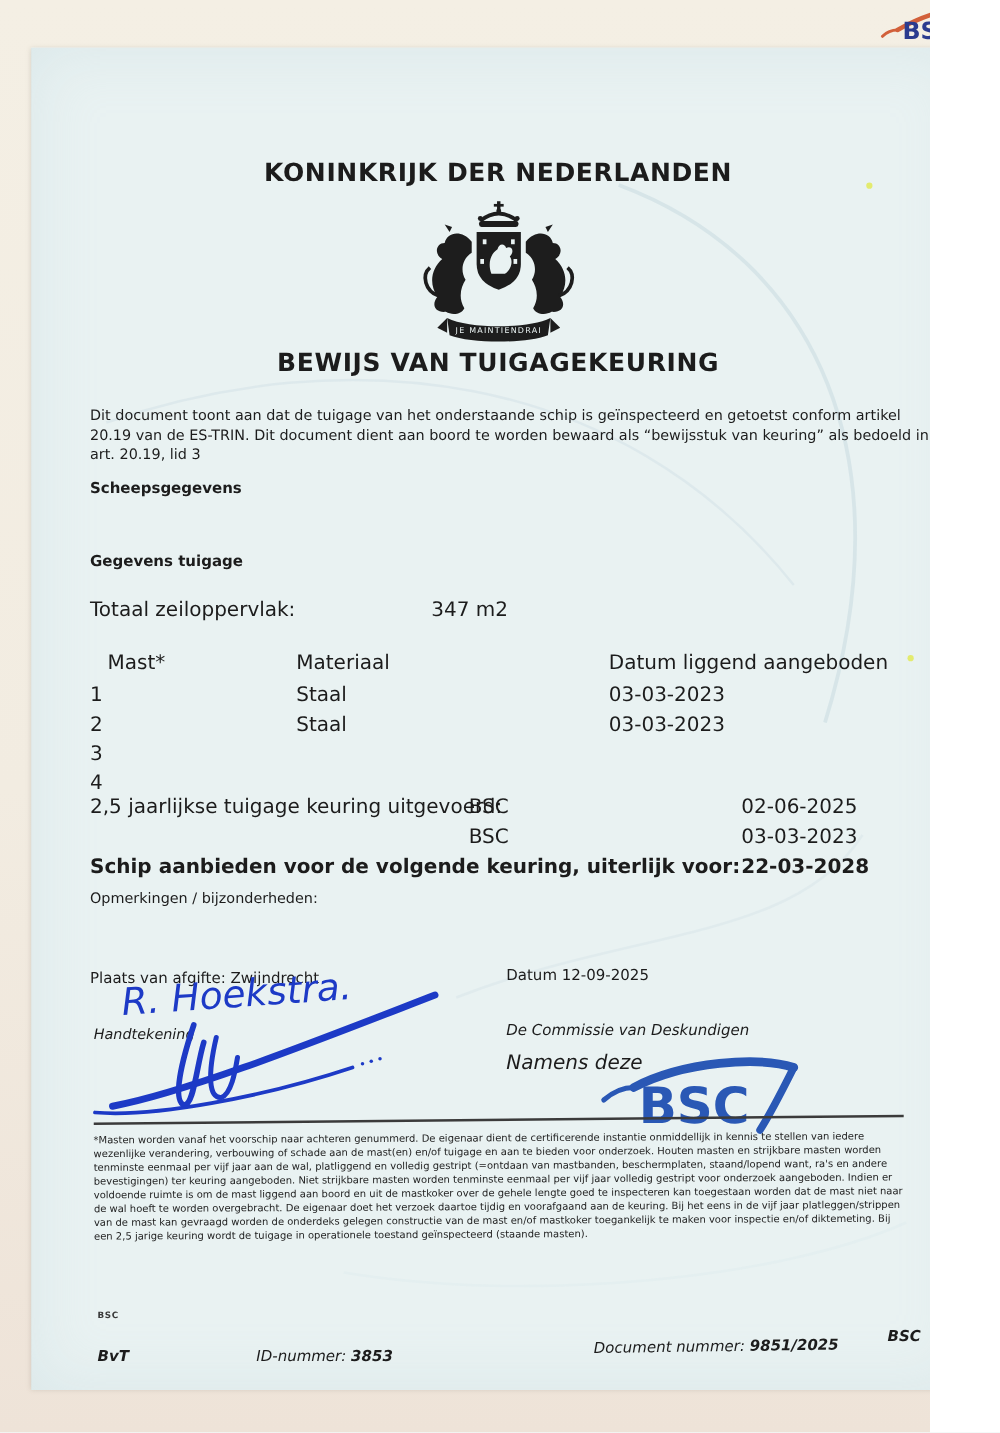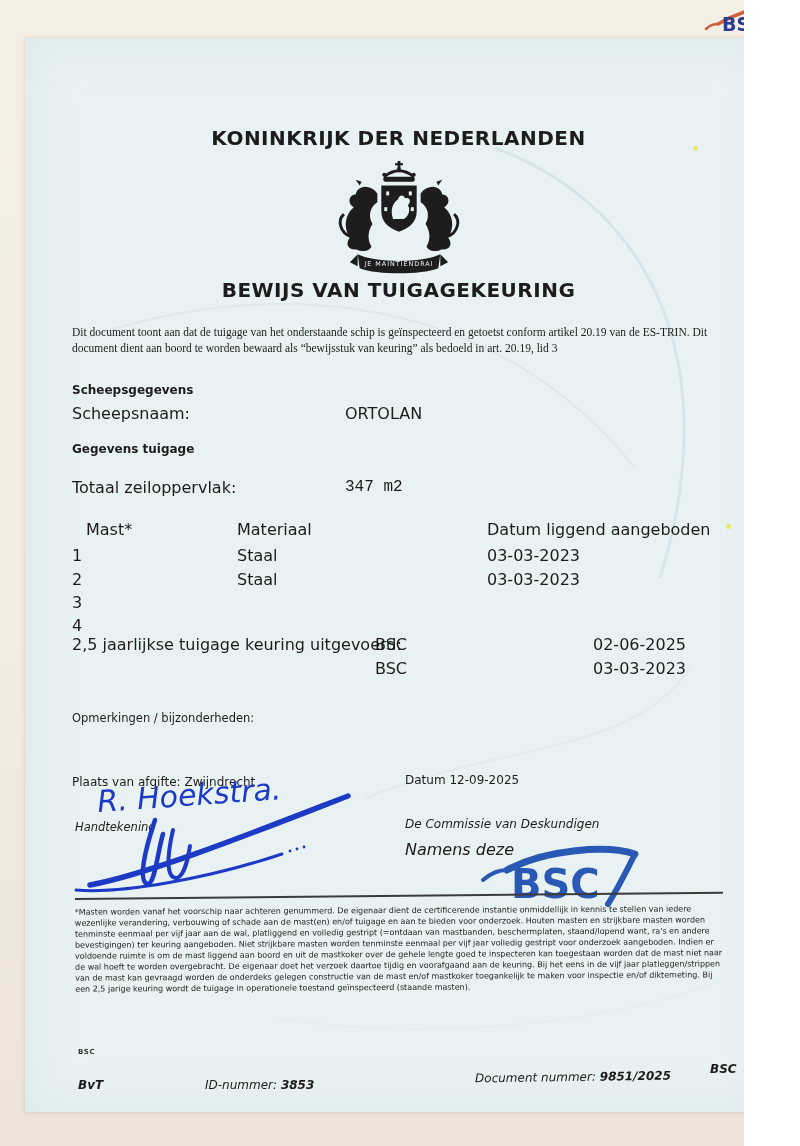--- a/index.html
+++ b/index.html
@@ -17,21 +17,21 @@
   .paper {
     position:absolute; left:25px; top:38px; width:747px; height:1074px;
     background:#e9f2f2;
     box-shadow:inset 0 0 50px rgba(185,208,214,0.30), 0 0 4px rgba(120,110,95,0.25);
   }
   .t { position:absolute; font-size:11.5px; line-height:1.25; white-space:nowrap; }
   .center { left:0; right:0; text-align:center; }
   .italic { font-style:italic; }
   .bold { font-weight:bold; }
   .title { font-size:20px; font-weight:bold; letter-spacing:0.5px; }
-  .wrap { white-space:normal;font-family:Liberation Serif, serif; }
+  .wrap { white-space:normal; }
   .cell { position:absolute; top:0; }
   .row { position:absolute; left:47px; right:30px; height:16px; }
   .fineprint {
     position:absolute; left:50px; top:867px; width:652px;
     font-size:8px; line-height:11px; white-space:normal; color:#232323;
     transform:rotate(-0.3deg);
   }
   .sep {
     position:absolute; left:50px; top:860px; width:648px; height:2px;
     background:#3b3b3b; transform:rotate(-0.55deg); transform-origin:left center;
@@ -105,29 +105,25 @@
         </g>
         <text x="70" y="108" text-anchor="middle" font-size="6.5" letter-spacing="1" fill="#e9f2f2" font-family="DejaVu Sans, sans-serif">JE MAINTIENDRAI</text>
       </svg>
     </div>
 
     <div class="t center title" style="top:240px;">BEWIJS VAN TUIGAGEKEURING</div>
 
     <div class="t wrap" style="left:47px;top:287px;width:672px;line-height:15.5px;">Dit document toont aan dat de tuigage van het onderstaande schip is geïnspecteerd en getoetst conform artikel 20.19 van de ES-TRIN. Dit document dient aan boord te worden bewaard als “bewijsstuk van keuring” als bedoeld in art. 20.19, lid 3</div>
 
     <div class="t bold" style="left:47px;top:345px;font-size:12px;">Scheepsgegevens</div>
-    <div class="row" style="top:366px;">
-      <span class="cell" style="left:0;">Scheepsnaam:</span>
-      <span class="cell" style="left:273px;">ORTOLAN</span>
-    </div>
 
     <div class="t bold" style="left:47px;top:404px;font-size:12px;">Gegevens tuigage</div>
     <div class="row" style="top:440px;">
       <span class="cell" style="left:0;">Totaal zeiloppervlak:</span>
-      <span class="cell" style="left:273px;font-family:Liberation Mono, monospace;">347 m2</span>
+      <span class="cell" style="left:273px;">347 m2</span>
     </div>
 
     <div class="row" style="top:482px;">
       <span class="cell" style="left:14px;">Mast*</span>
       <span class="cell" style="left:165px;">Materiaal</span>
       <span class="cell" style="left:415px;">Datum liggend aangeboden</span>
     </div>
     <div class="row" style="top:508px;">
       <span class="cell" style="left:0;">1</span>
       <span class="cell" style="left:165px;">Staal</span>
@@ -150,20 +146,24 @@
     </div>
 
     <div class="row" style="top:597px;">
       <span class="cell" style="left:0;">2,5 jaarlijkse tuigage keuring uitgevoerd:</span>
       <span class="cell" style="left:303px;">BSC</span>
       <span class="cell" style="left:521px;">02-06-2025</span>
     </div>
     <div class="row" style="top:621px;">
       <span class="cell" style="left:303px;">BSC</span>
       <span class="cell" style="left:521px;">03-03-2023</span>
+    </div>
+    <div class="row bold" style="top:645px;">
+      <span class="cell" style="left:0;">Schip aanbieden voor de volgende keuring, uiterlijk voor:</span>
+      <span class="cell" style="left:521px;">22-03-2028</span>
     </div>
     <div class="t" style="left:47px;top:673px;">Opmerkingen / bijzonderheden:</div>
 
     <div class="t" style="left:47px;top:737px;font-size:12px;">Plaats van afgifte: Zwijndrecht</div>
     <div class="t" style="left:380px;top:735px;font-size:12px;">Datum 12-09-2025</div>
     <div class="t italic" style="left:50px;top:782px;">Handtekening</div>
 
     <div style="position:absolute;left:35px;top:740px;width:310px;height:125px;">
       <svg width="310" height="125" viewBox="0 0 310 125">
         <text x="38" y="34" font-size="30" font-style="italic" fill="#1d3ac6" font-family="DejaVu Sans, sans-serif" transform="rotate(-4 38 34)">R. Hoekstra.</text>

